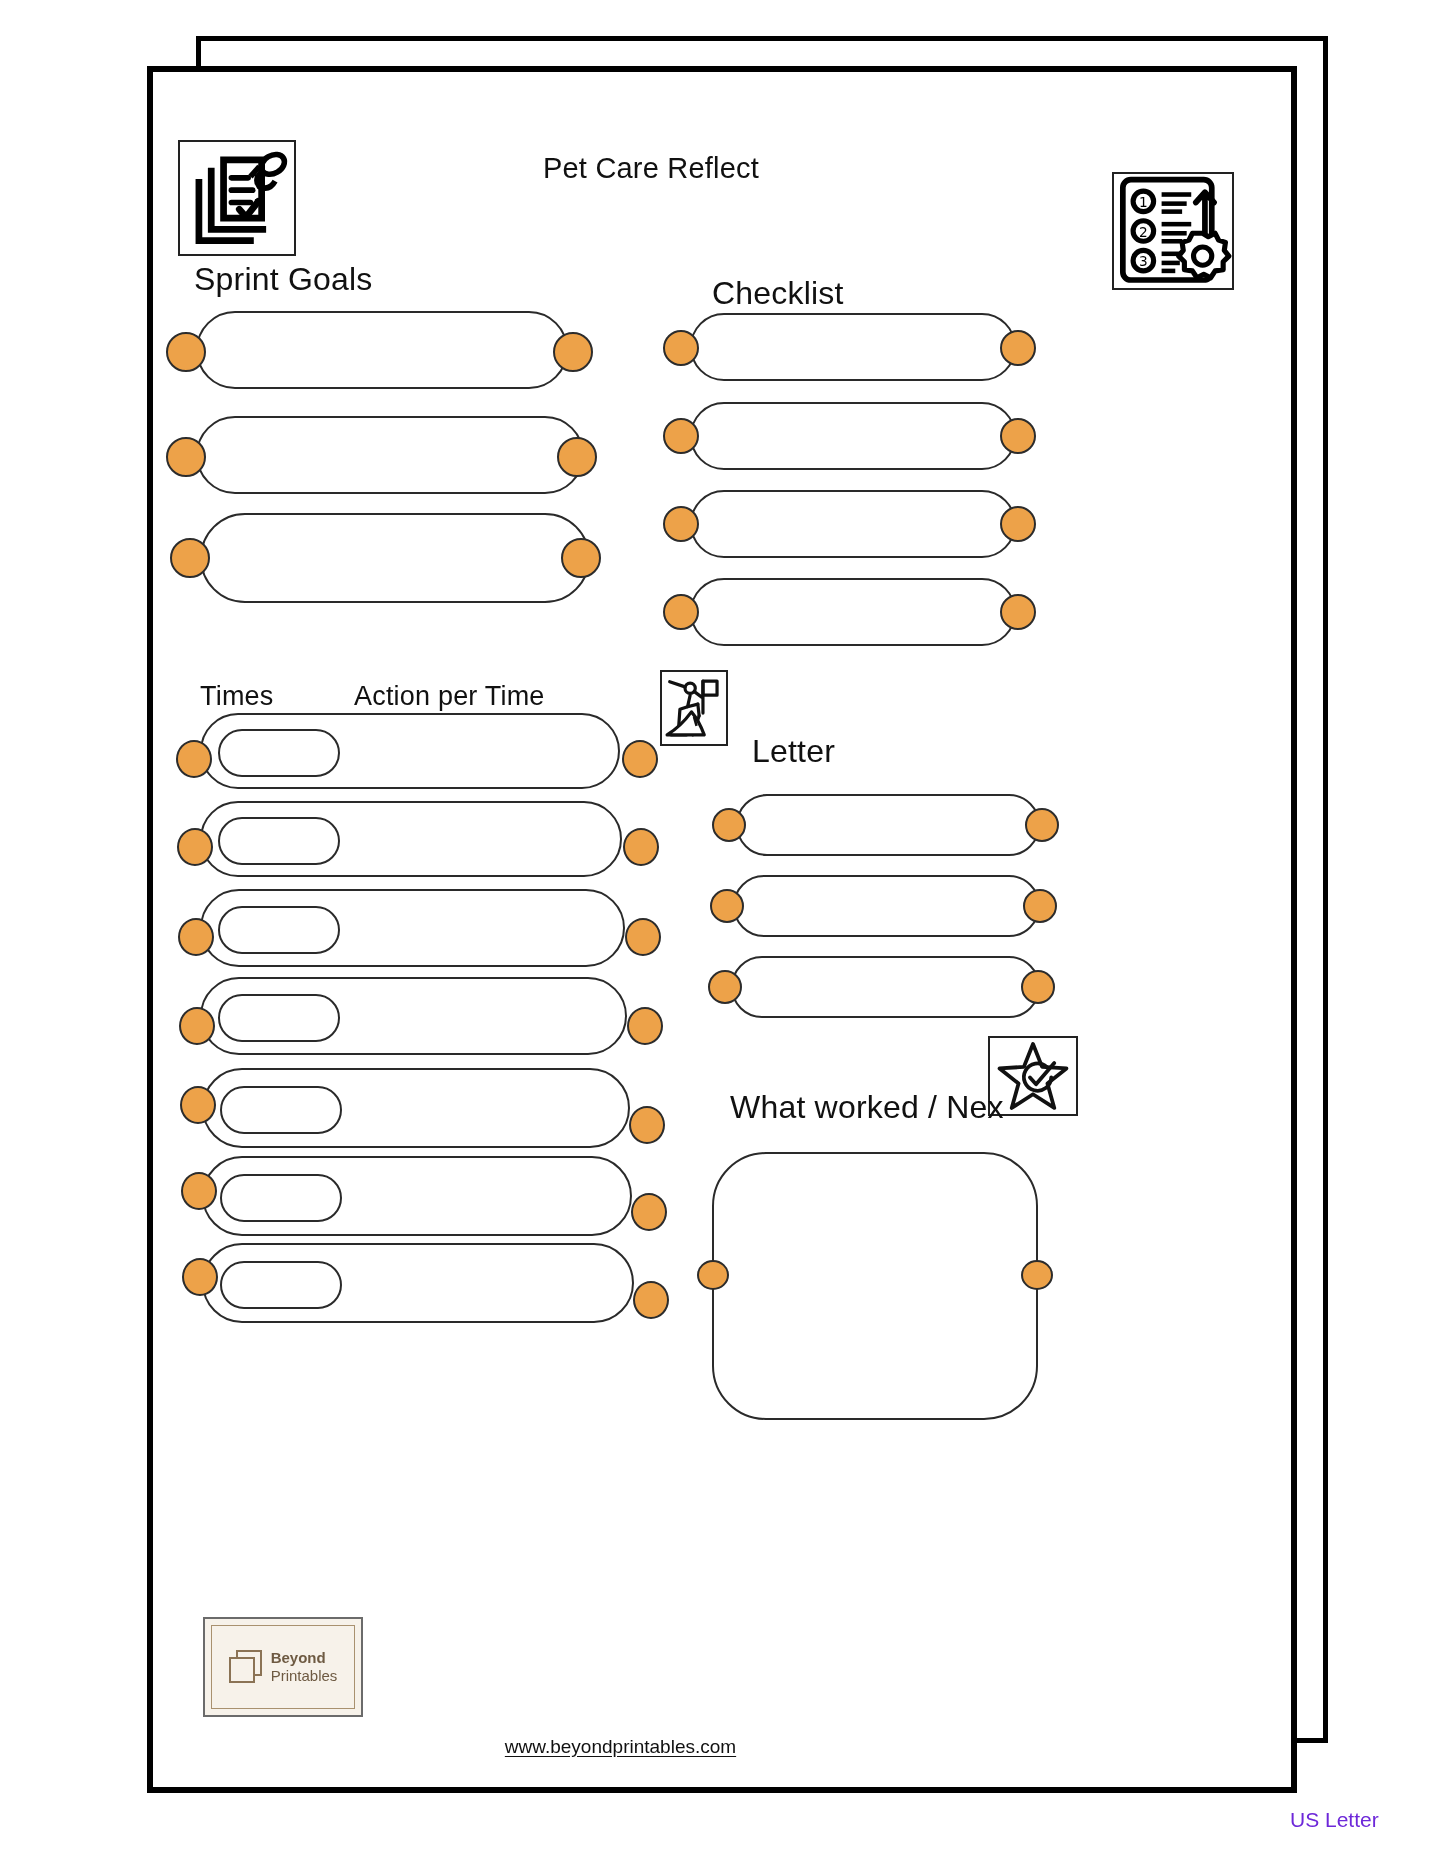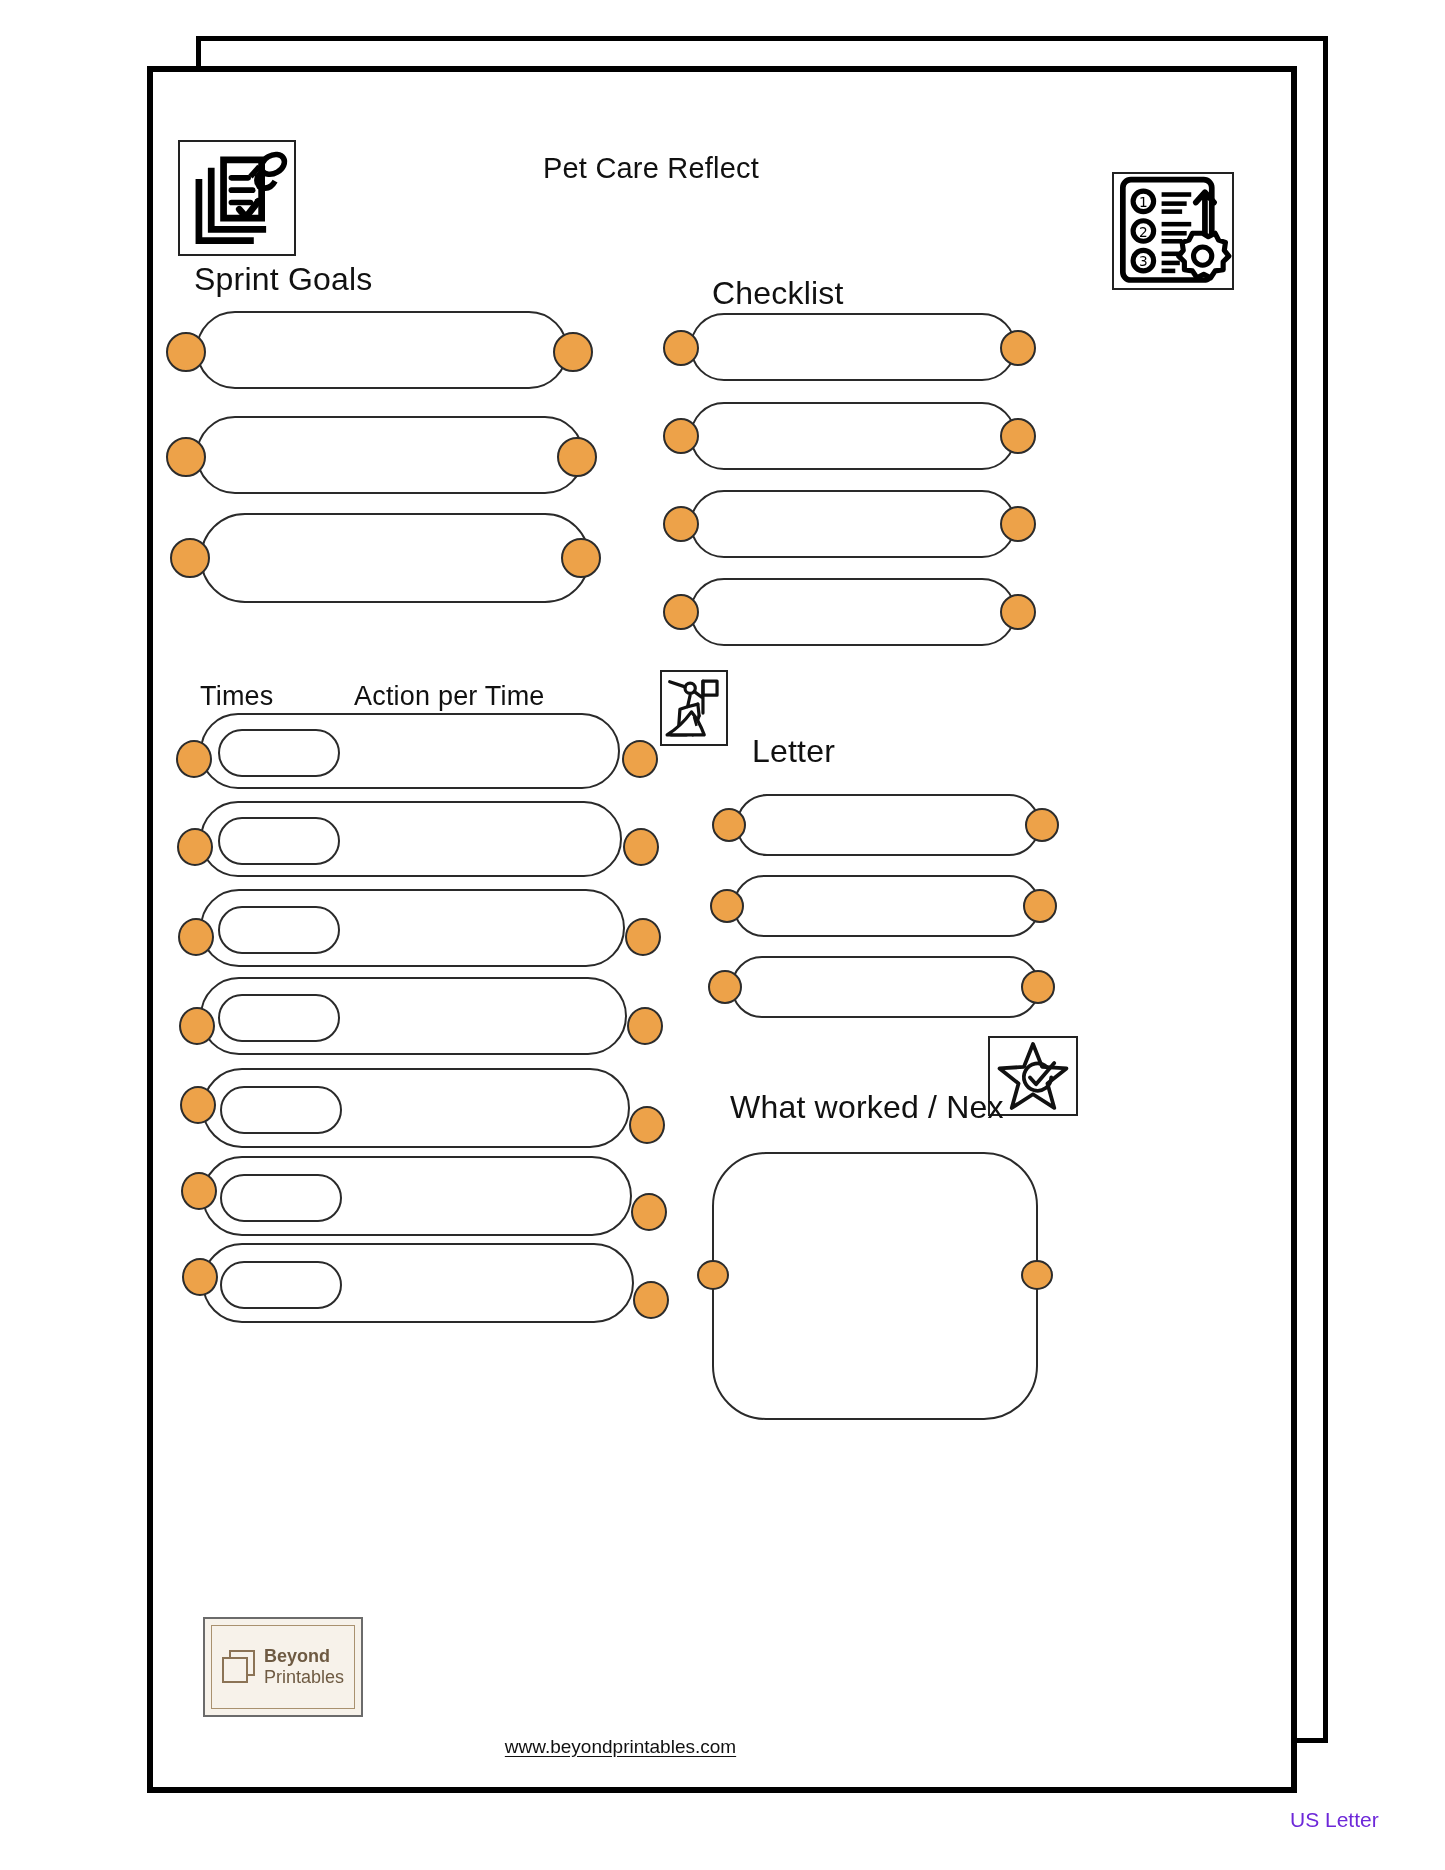--- a/index.html
+++ b/index.html
@@ -77,21 +77,21 @@
     border: 1.5px solid #A9916F;
     display: flex; align-items: center; justify-content: center; gap: 8px;
   }
   .logo-mark { position: relative; width: 34px; height: 34px; flex: none; }
   .logo-mark i {
     position: absolute; display: block;
     width: 26px; height: 26px; border: 2px solid #8B7355; background: #F7F2EA;
   }
   .logo-mark i.b { left: 7px; top: 0; }
   .logo-mark i.f { left: 0; top: 7px; }
-  .logo-text { font-size: 18px; line-height: 1.18; color: #6E5A42; font-weight: 700; }
+  .logo-text { font-size: 15px; line-height: 1.18; color: #6E5A42; font-weight: 700; }
   .logo-text span { display: block; }
   .logo-text .l2 { font-weight: 400; }
 
   .footer-url {
     position: absolute; left: 0; top: 1736px; width: 1241px;
     text-align: center; font-size: 19px; color: #111;
     text-decoration: underline; text-underline-offset: 3px;
   }
   .us-letter {
     position: absolute; left: 1290px; top: 1808px;

